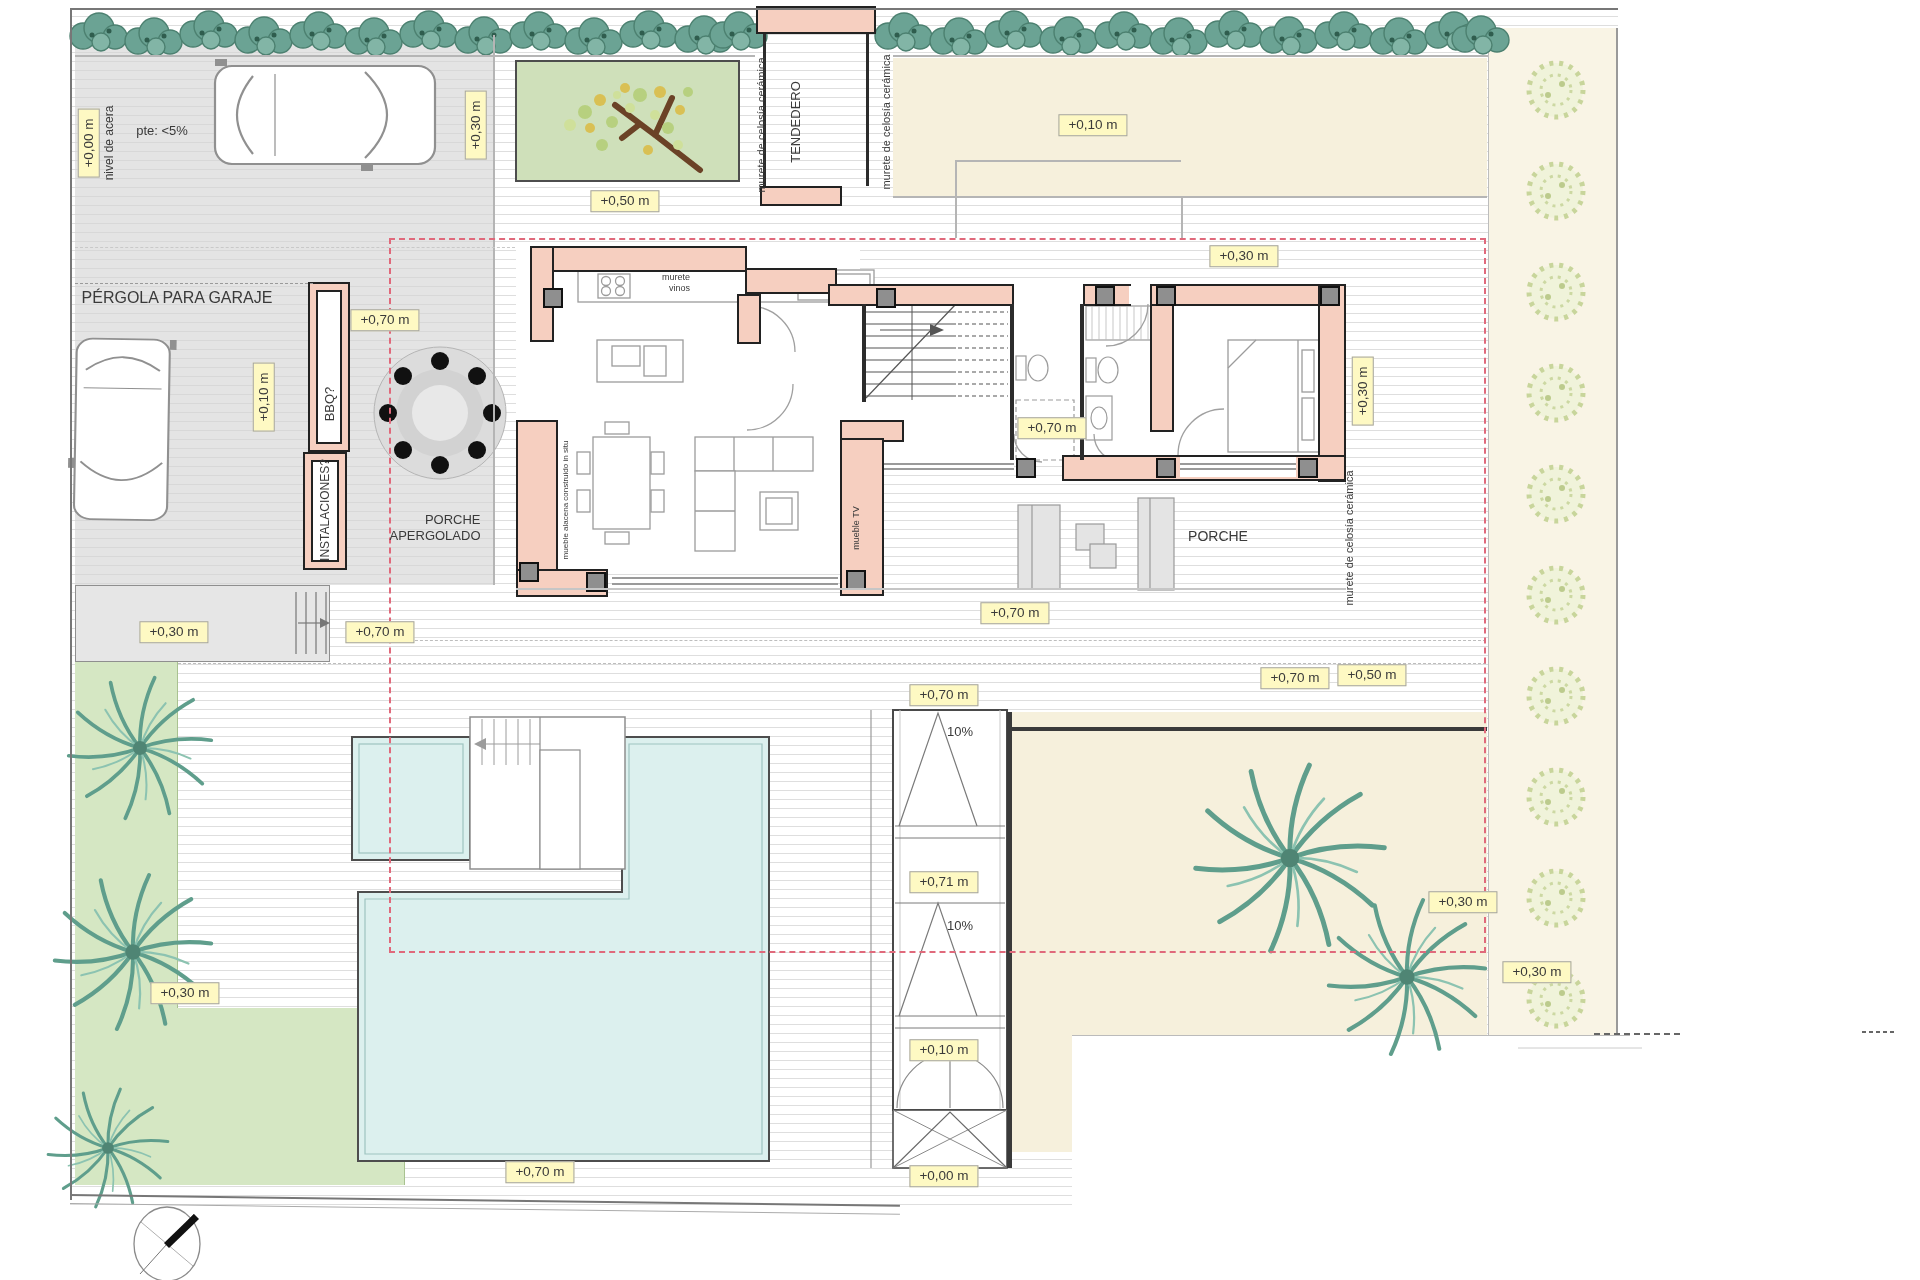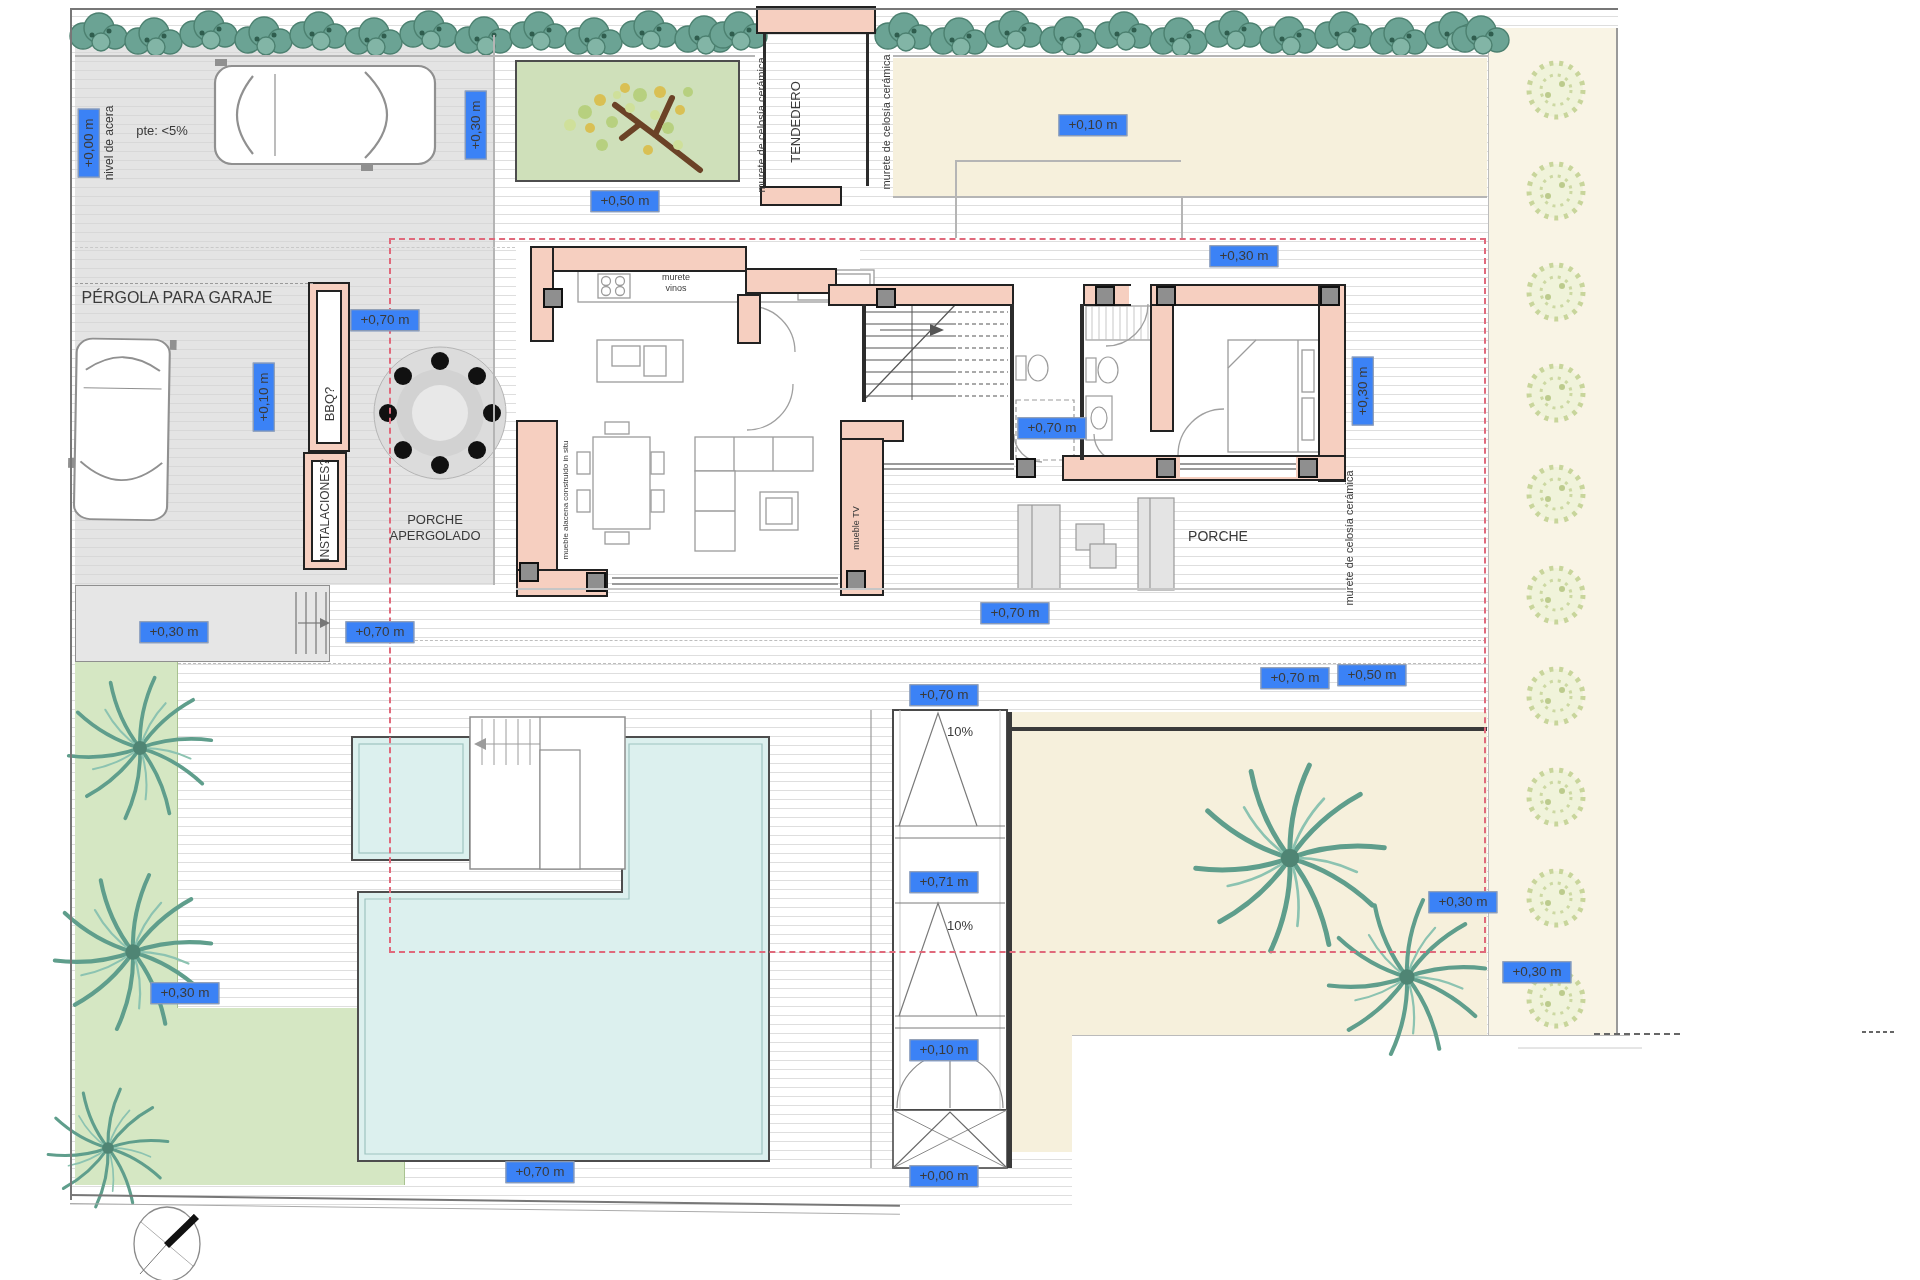--- a/index.html
+++ b/index.html
@@ -10,25 +10,25 @@
   .garage{background:#e4e4e4;background-image:repeating-linear-gradient(to bottom,#e4e4e4 0,#e4e4e4 8px,#d8d8d8 8px,#d8d8d8 9px);}
   .floor{position:absolute;background:#ffffff;}
   .w{position:absolute;background:#f6cfc0;border:2px solid #222;box-sizing:border-box;}
   .wi{position:absolute;background:#ffffff;border:2px solid #222;box-sizing:border-box;}
   .pillar{position:absolute;width:20px;height:20px;background:#8f8f8f;border:2px solid #111;box-sizing:border-box;}
   .iwall{position:absolute;background:#2c2c2c;}
   .glass{position:absolute;background:#9a9a9a;height:2px;}
   .hline{position:absolute;background:#b5b5b5;}
   .dashline{position:absolute;border-top:1.5px dashed #bdbdbd;height:0;}
   .pinkdash{position:absolute;border:2px dashed #e0697b;box-sizing:border-box;}
-  .lbl{position:absolute;transform:translate(-50%,-50%);background:#3b82f6;border:1px solid #a3a3a3;
+  .lbl{position:absolute;transform:translate(-50%,-50%);background:#fef9c3;border:1px solid #a3a3a3;
        padding:2px 9px;font-size:13.5px;line-height:1.15;white-space:pre;text-align:center;z-index:40;}
   .lbl.v{writing-mode:vertical-rl;transform:translate(-50%,-50%) rotate(180deg);padding:9px 2px;}
   .txt{position:absolute;transform:translate(-50%,-50%);font-size:13px;line-height:1.2;
-       white-space:pre;text-align:center;z-index:40;}
+       white-space:pre;text-align:right;z-index:40;}
   .txt.v{writing-mode:vertical-rl;transform:translate(-50%,-50%) rotate(180deg);}
   svg{position:absolute;left:0;top:0;}
 </style>
 </head>
 <body>
 
 <div id="stage">
 
   <div class="abs lined" style="left:70px;top:8px;width:1548px;height:1205px;"></div>
 

